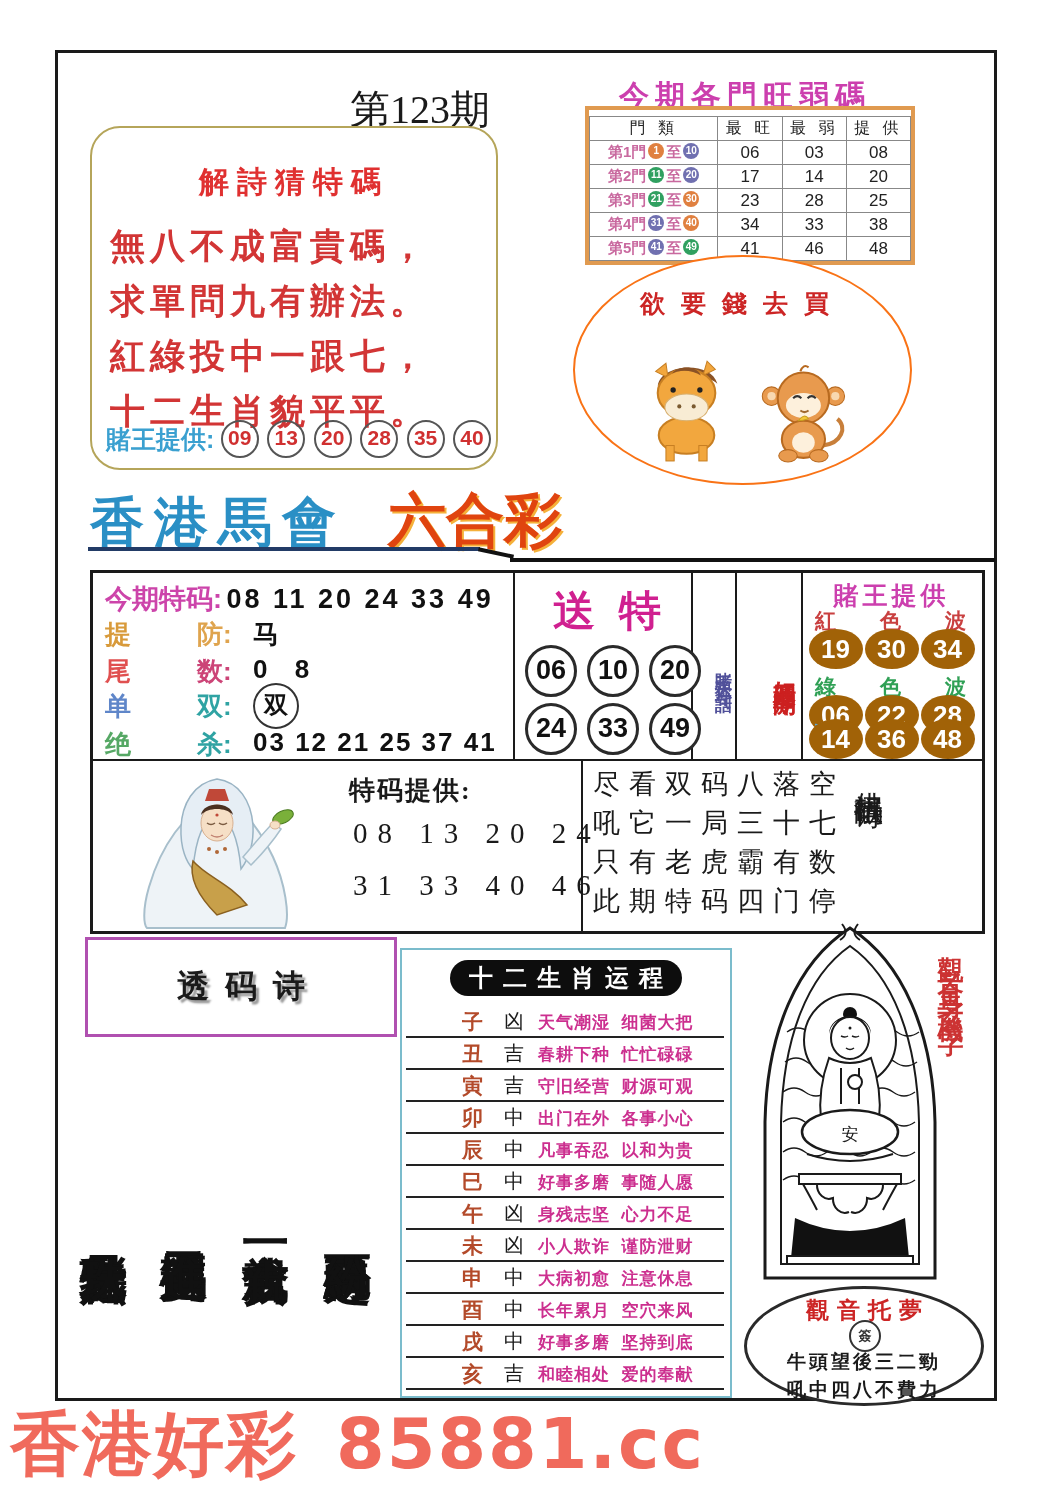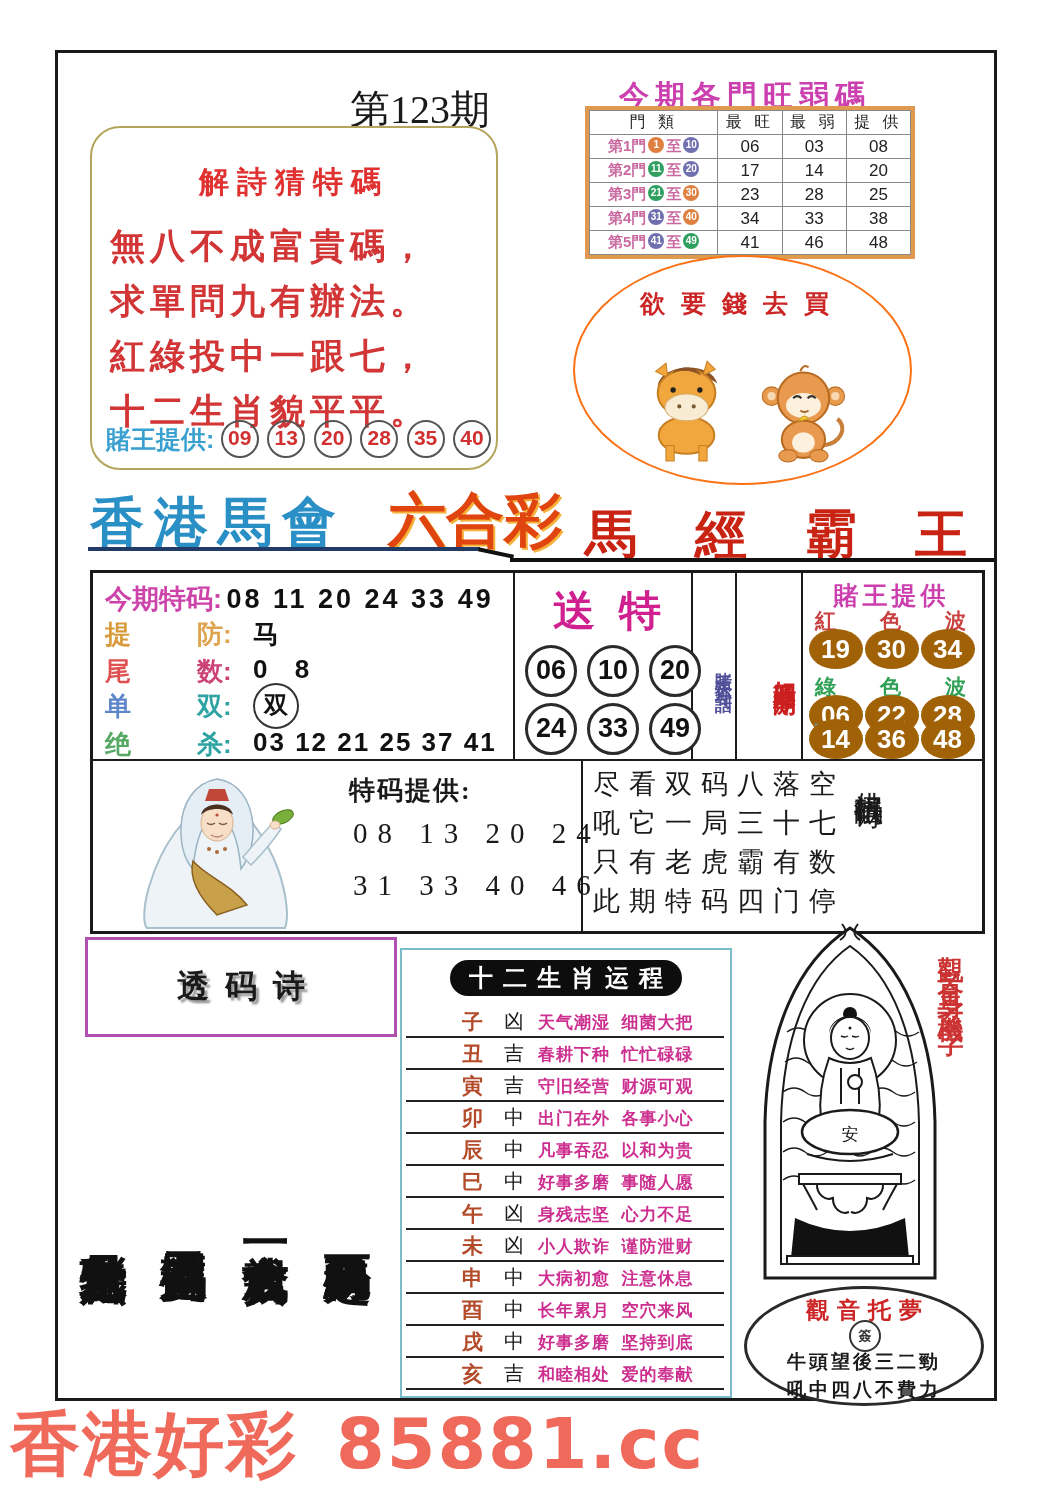--- a/index.html
+++ b/index.html
@@ -21,21 +21,21 @@
   .poem-lines{margin:16px 0 0 18px;}
   .poem-line{color:#d23535;font-weight:600;font-size:35px;line-height:55px;letter-spacing:5px;font-family:"Liberation Serif",serif;}
   .provider-row{position:absolute;left:14px;bottom:10px;white-space:nowrap;}
   .provider-label{color:#3aa0d0;font-weight:bold;font-size:25px;vertical-align:middle;}
   .pcircle{display:inline-block;width:34px;height:34px;border:2px solid #555;border-radius:50%;
            color:#d03030;font-weight:bold;font-size:21px;line-height:31px;text-align:center;margin:0 2px;vertical-align:middle;}
 
   
   .gate-title{left:595px;top:76px;width:300px;text-align:center;color:#cc3fae;font-weight:bold;font-size:30px;letter-spacing:6px;}
   .gate-wrap{left:585px;top:106px;width:322px;border:4px solid #e09a50;background:#fff;box-shadow:0 0 0 1px #fff inset;}
-  .gate-wrap table{width:100%;border-collapse:collapse;}
+  .gate-wrap table{width:100%;border-collapse:collapse;margin-top:6px;}
   .gate-wrap th,.gate-wrap td{border:1px solid #888;height:23px;text-align:center;font-size:17px;color:#222;padding:0;}
   .gate-wrap th{font-weight:normal;font-size:16px;letter-spacing:4px;}
   .gate-cell{display:flex;justify-content:center;gap:2px;color:#c9699f;font-weight:bold;font-size:15px;}
   .gcircle{display:inline-block;width:16px;height:16px;border-radius:50%;color:#fff;font-size:10px;line-height:16px;font-weight:bold;text-align:center;}
 
   
   .oval{left:573px;top:255px;width:335px;height:226px;border:2px solid #f97316;border-radius:50%;background:#fff;}
   .oval-text{margin-top:30px;text-align:center;color:#cc2525;font-weight:bold;font-size:25px;letter-spacing:16px;}
 
   
@@ -247,21 +247,20 @@
       <ellipse cx="45" cy="82" rx="21" ry="18" fill="#e89a4e" stroke="#b86a20" stroke-width="2"></ellipse>
       <ellipse cx="45" cy="85" rx="11" ry="10" fill="#fdf0dc"></ellipse>
       <path d="M40,64 q6,-8 10,-2 q-6,2 -10,2 Z" fill="#f5c83a" stroke="#c8a020"></path>
       <ellipse cx="30" cy="98" rx="9" ry="6" fill="#e89a4e" stroke="#b86a20"></ellipse>
       <ellipse cx="60" cy="98" rx="9" ry="6" fill="#e89a4e" stroke="#b86a20"></ellipse>
     </svg>
   </div>
 
   <div class="abs banner-club">香港馬會</div>
   <div class="abs banner-six">六合彩</div>
-  <div class="abs banner-mag">馬經霸王</div>
   <div class="abs bline1"></div>
   <div class="abs bline2"></div>
   <div class="abs bline3"></div>
 
   <div class="abs main-table">
     <div class="vd" style="left:420px;top:0;height:186px"></div>
     <div class="vd" style="left:598px;top:0;height:186px"></div>
     <div class="vd" style="left:642px;top:0;height:186px"></div>
     <div class="vd" style="left:708px;top:0;height:186px"></div>
     <div class="hd" style="top:186px"></div>

